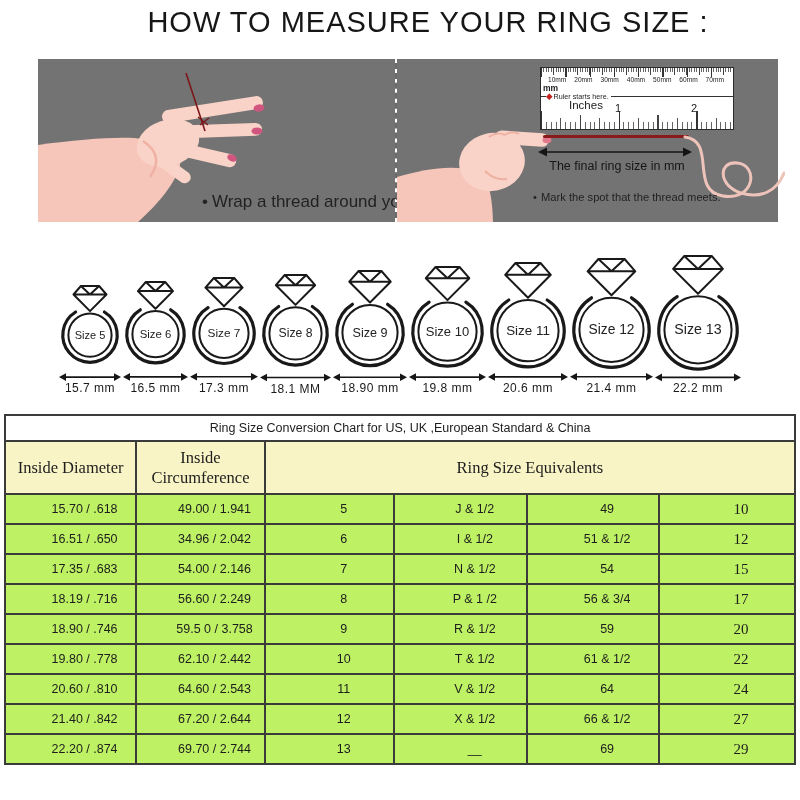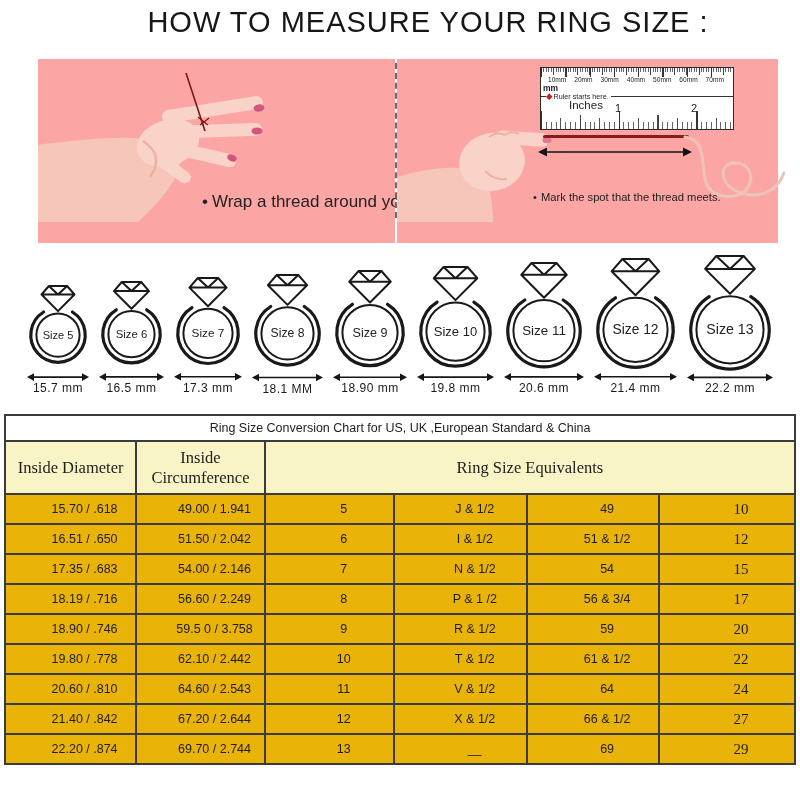--- a/index.html
+++ b/index.html
@@ -2,21 +2,21 @@
 <html><head>
 <meta charset="utf-8">
 <style>
   html,body{margin:0;padding:0;background:#fff;}
   .canvas{position:relative;width:800px;height:800px;background:#fff;overflow:hidden;
           font-family:"Liberation Sans",sans-serif;color:#1c1c1c;}
   
   .title{position:absolute;top:6px;left:0;width:100%;text-align:center;
          font-size:29px;font-weight:400;letter-spacing:1px;color:#161616;margin-left:28px;}
   
-  .panel{position:absolute;top:59px;height:184px;background:#fca5a5;}
+  .panel{position:absolute;top:59px;height:163px;background:#737373;}
   .panel-left{left:38px;width:357px;}
   .panel-right{left:397px;width:381px;}
   .divider{position:absolute;left:395px;top:63px;height:155px;width:0;border-left:2px dashed #6b6b6b;}
   .panel svg.hand{position:absolute;left:0;top:0;}
   .bullet-line{position:absolute;font-size:17px;color:#222;white-space:nowrap;}
   .bullet-left{left:164px;top:133px;}
   .bullets-right{position:absolute;left:136px;top:131px;line-height:14.5px;font-size:11.2px;color:#222;}
   .b{margin-right:4px;}
   
   .ruler{position:absolute;left:143px;top:8px;width:194px;height:63px;background:#fff;
@@ -40,32 +40,32 @@
   .inch-num{position:absolute;bottom:15px;font-size:11px;color:#222;}
   .inch-1{left:74px;} .inch-2{left:150px;}
   
   .thread{position:absolute;left:146px;top:76px;width:146px;height:2.6px;background:#8a1b1b;border-radius:2px;}
   .loop{position:absolute;left:284px;top:64px;}
   .measure-arrow{position:absolute;left:140px;top:86px;}
   .arrow-label{position:absolute;left:128px;top:100px;width:184px;text-align:center;
                font-size:12.5px;color:#161616;}
   
   .rings{position:absolute;left:26px;right:26px;top:246px;height:150px;
-         display:flex;justify-content:space-between;align-items:flex-end;}
+         display:flex;justify-content:center;align-items:flex-end;}
   .rings svg text{font-family:"Liberation Sans",sans-serif;}
   
   table.conv{position:absolute;left:4px;top:414px;width:792px;border-collapse:collapse;
              table-layout:fixed;}
   table.conv td{border:2px solid #3b3b3b;text-align:center;vertical-align:middle;
                 padding:0 2px;color:#1d1d1d;}
   tr.t-title td{height:24px;font-size:12.5px;background:#fff;}
   tr.t-h1 td{height:51px;font-family:"Liberation Serif",serif;font-size:16.5px;background:#f8f4c6;}
   tr.t-h2 td{height:44px;font-family:"Liberation Serif",serif;font-size:15.5px;background:#f8f4c6;}
   tr.t-h2 td.lt{background:#fbf8e0;}
-  tbody.data td{height:28px;font-size:12.5px;background:#eab308;padding-left:30px;}
+  tbody.data td{height:28px;font-size:12.5px;background:#bef264;padding-left:30px;}
   tbody.data td.china{font-family:"Liberation Serif",serif;font-size:15px;}
 </style>
 </head>
 <body>
 
 <div class="canvas">
 
   <div class="title">HOW TO MEASURE YOUR RING SIZE :</div>
 
   <div class="panel panel-left">
@@ -127,20 +127,21 @@
     <div class="thread"></div>
     <svg class="loop" width="104" height="92" viewBox="0 0 104 92">
       <path d="M4,14 C36,18 8,68 42,73 C74,78 78,42 56,40 C38,38 36,62 60,70 C80,76 96,68 103,50" stroke="#edc3ba" stroke-width="3" fill="none" stroke-linecap="round"></path>
     </svg>
 
     <svg class="measure-arrow" width="156" height="14" viewBox="0 0 156 14">
       <line x1="9" y1="7" x2="147" y2="7" stroke="#151515" stroke-width="1.7"></line>
       <polygon points="1,7 10,2.6 10,11.4" fill="#151515"></polygon>
       <polygon points="155,7 146,2.6 146,11.4" fill="#151515"></polygon>
     </svg>
+    <div class="arrow-label">The final ring size in mm</div>
 
     <div class="bullets-right">
       <div><span class="b">•</span><span>Mark the spot that the thread meets.</span></div>
     </div>
   </div>
 
   <div class="rings" id="rings">
       <svg width="64" height="112" viewBox="0 0 64 112">
   <path d="M 15.5,10.5 L 22.9,2 L 41.1,2 L 48.5,10.5 L 32,27.1 Z M 15.5,10.5 L 48.5,10.5 M 22.9,2 L 32,10.5 L 41.1,2" fill="none" stroke="#191919" stroke-width="2" stroke-linejoin="round"></path>
   <path d="M 46.4 28.0 A 27.2 27.2 0 1 1 17.6 28.0" fill="none" stroke="#191919" stroke-width="3.2" stroke-linecap="round"></path>
@@ -256,21 +257,21 @@
         <tr>
           <td>15.70 / .618</td>
           <td>49.00 / 1.941</td>
           <td>5</td>
           <td>J &amp; 1/2</td>
           <td>49</td>
           <td class="china">10</td>
         </tr>
         <tr>
           <td>16.51 / .650</td>
-          <td>51.50 / 2.042</td>
+          <td>34.96 / 2.042</td>
           <td>6</td>
           <td>I &amp; 1/2</td>
           <td>51 &amp; 1/2</td>
           <td class="china">12</td>
         </tr>
         <tr>
           <td>17.35 / .683</td>
           <td>54.00 / 2.146</td>
           <td>7</td>
           <td>N &amp; 1/2</td>

